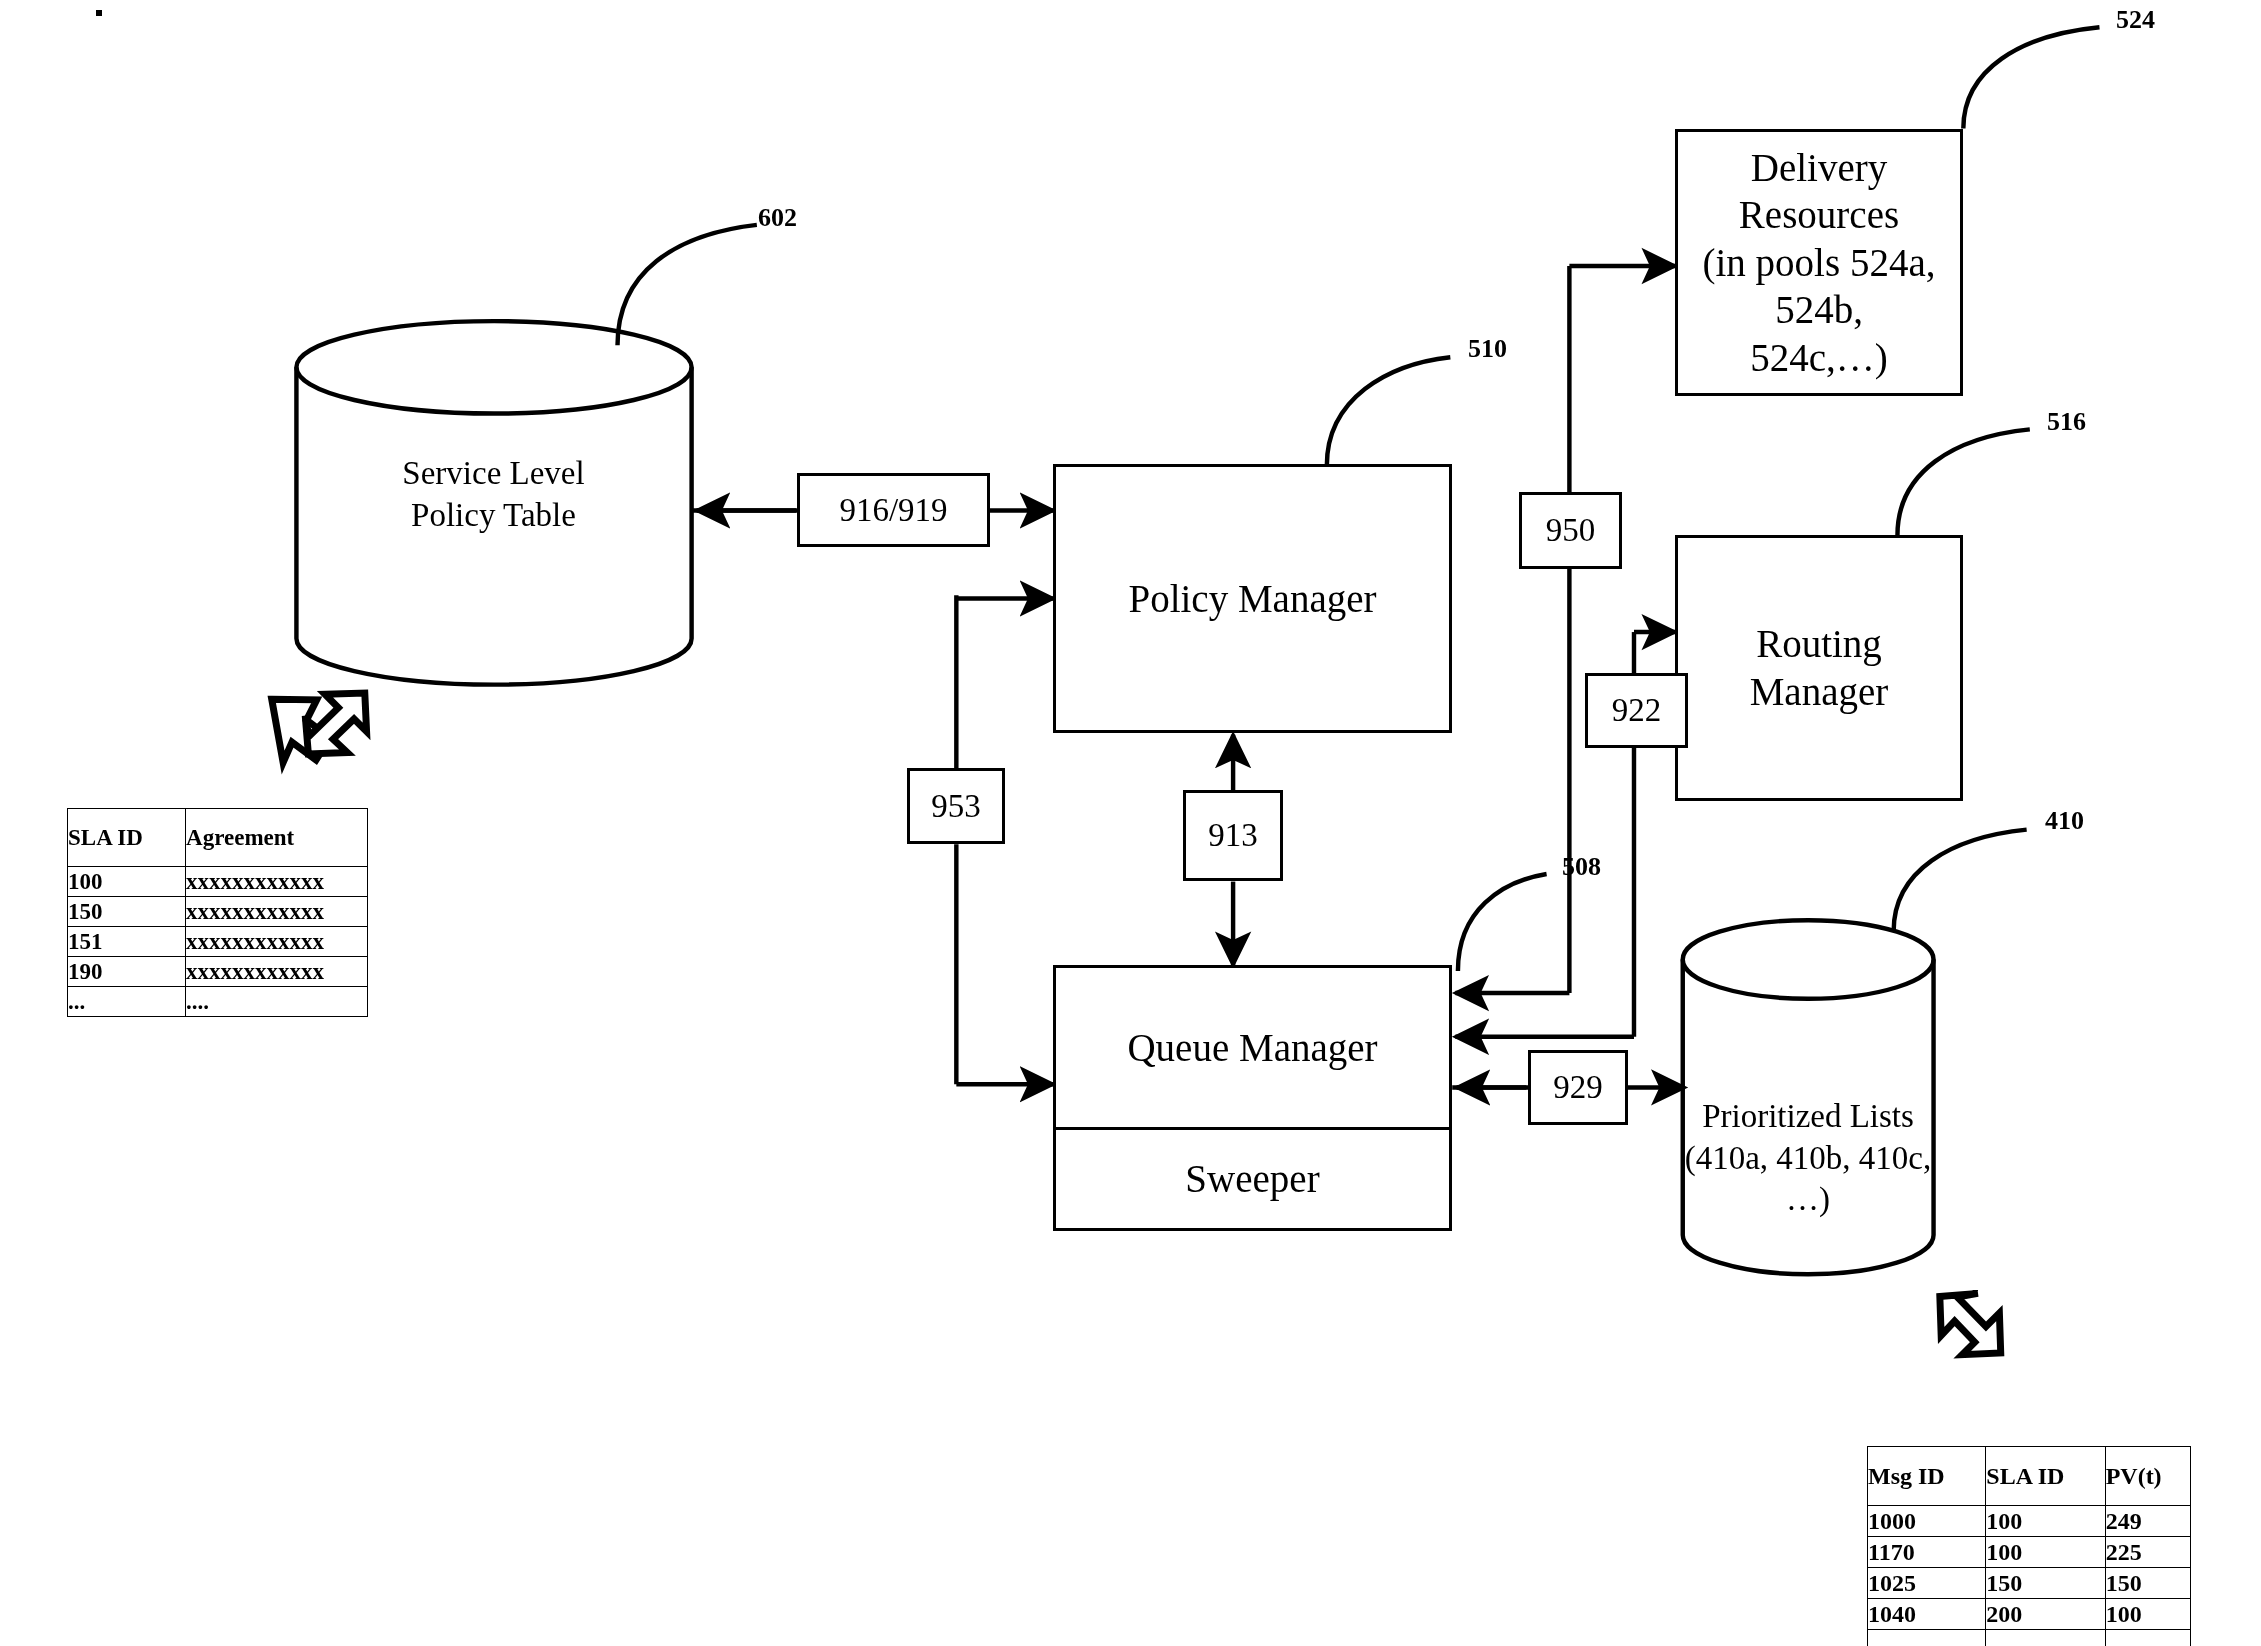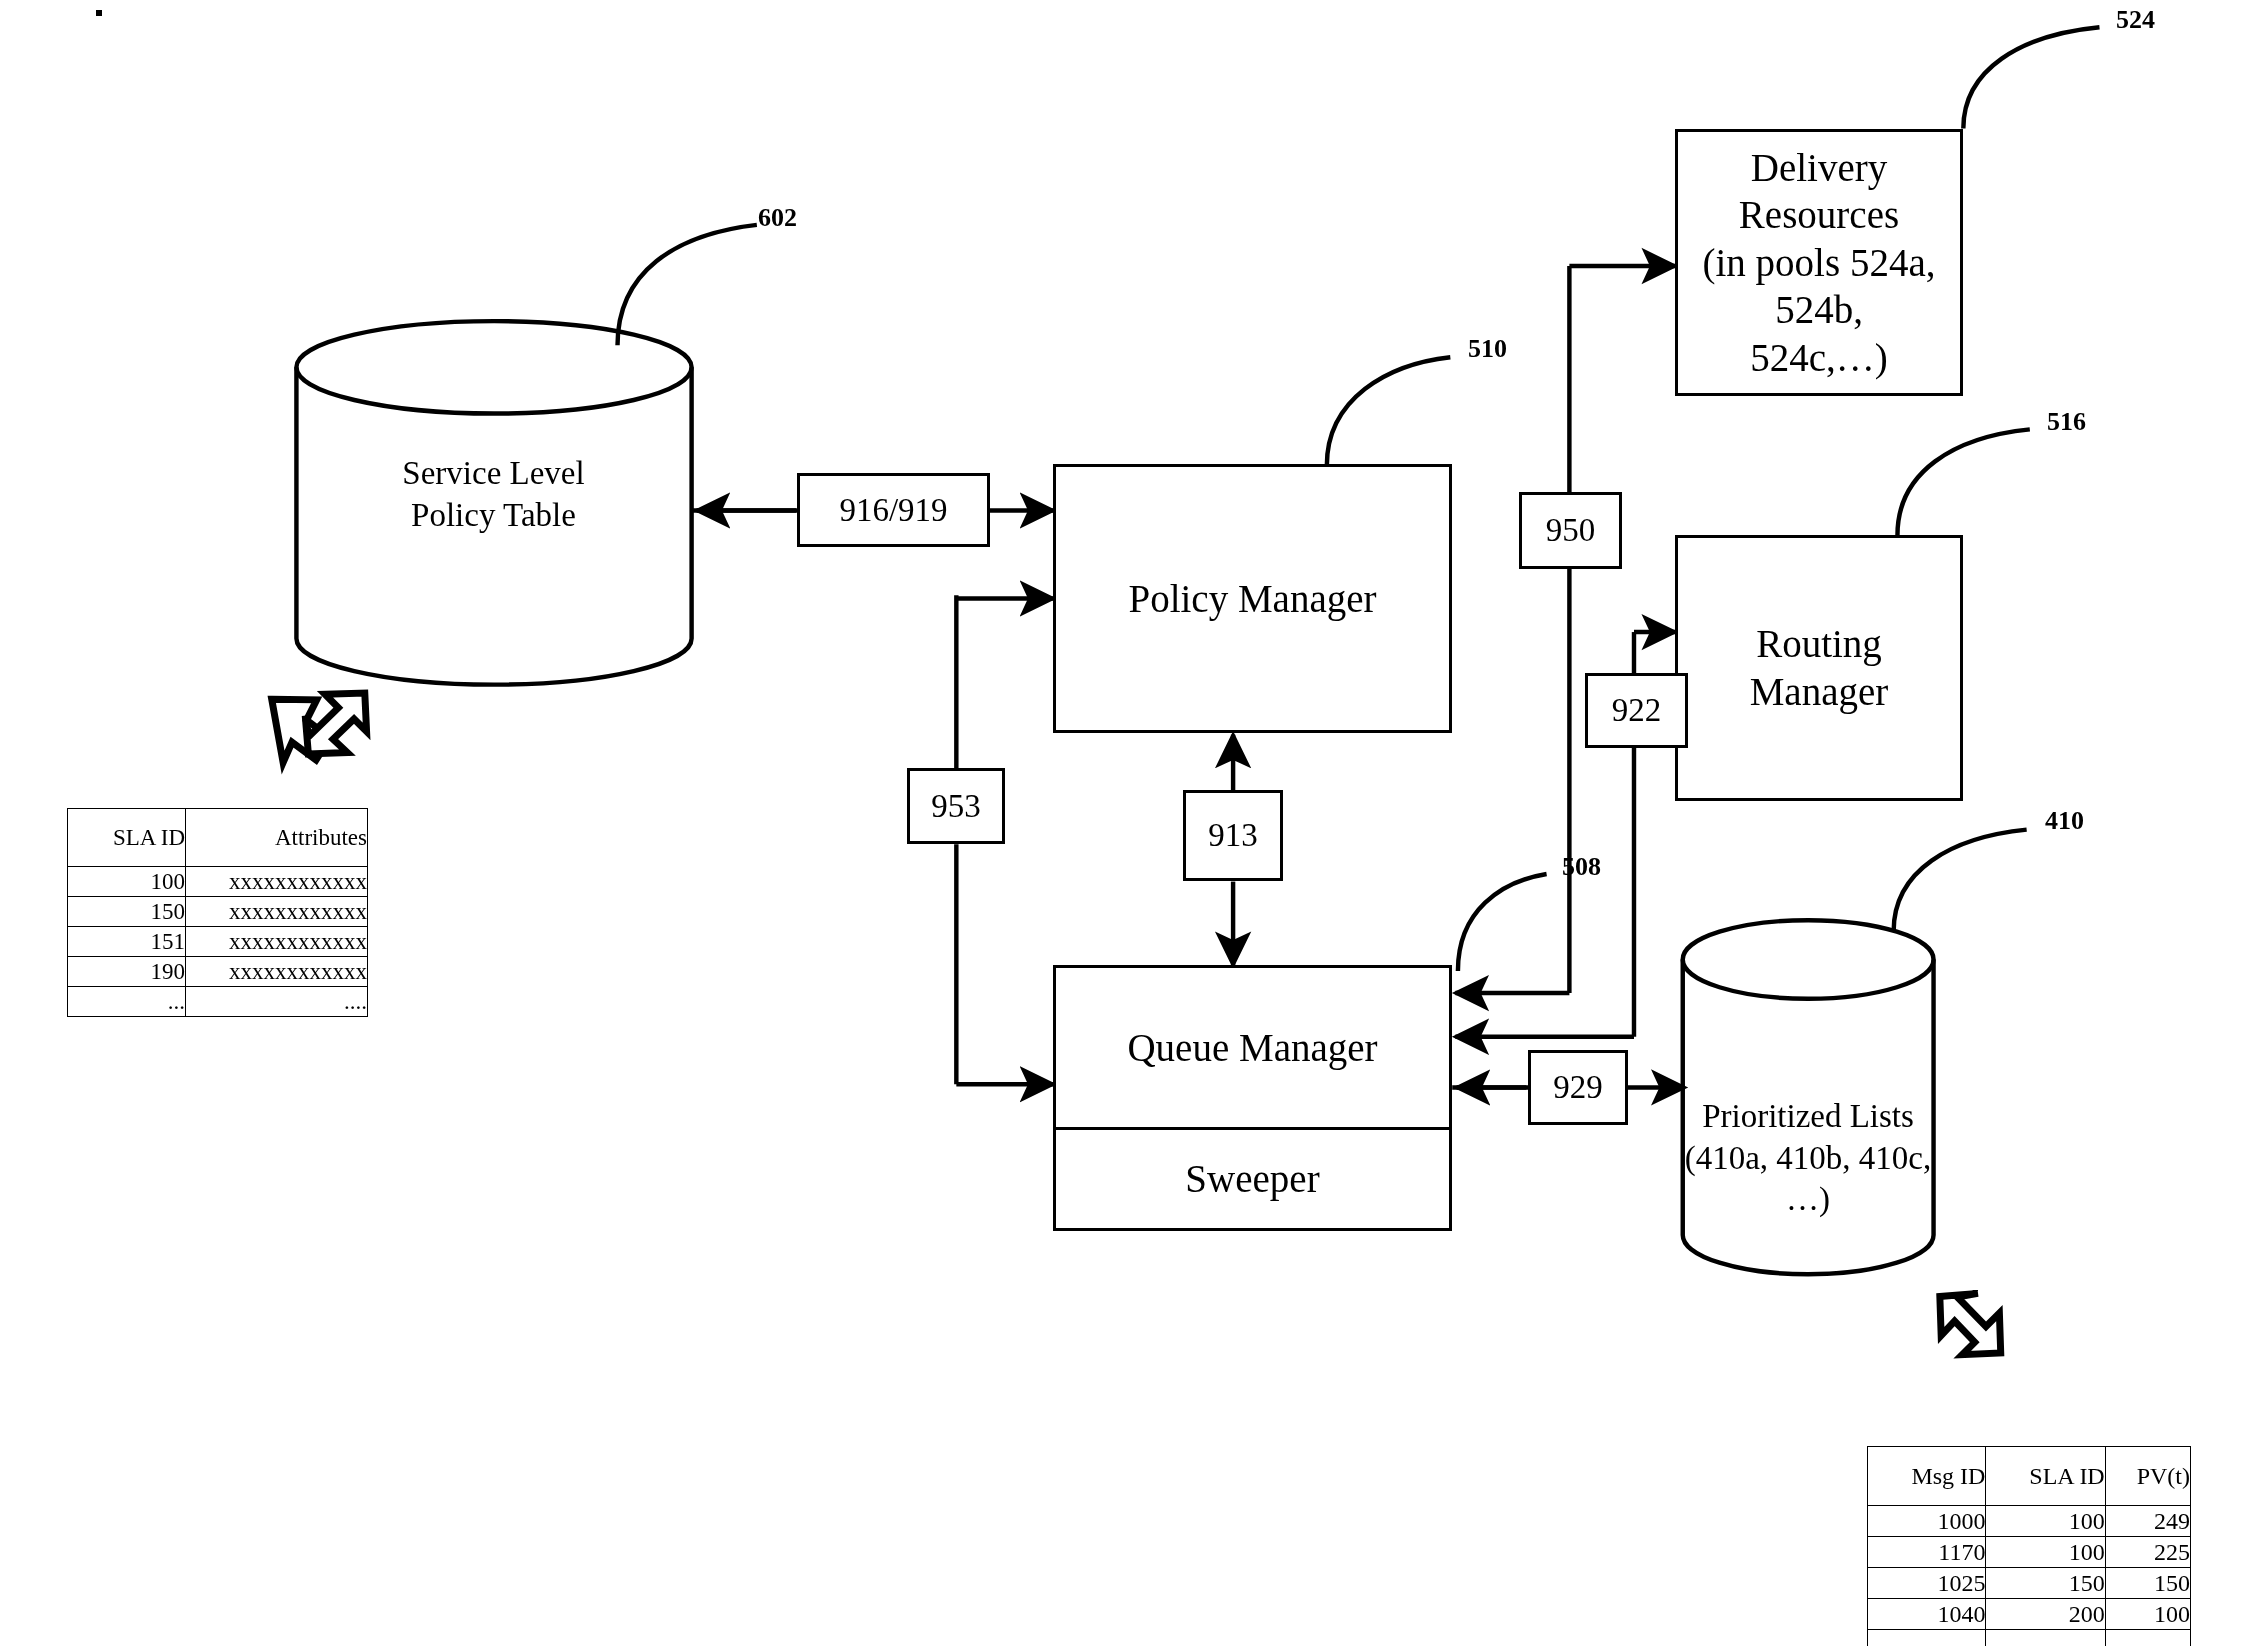--- a/index.html
+++ b/index.html
@@ -26,21 +26,21 @@
   .refnum{position:absolute;font-size:26px;white-space:nowrap;font-weight:bold;}
   .cyl-label{
     position:absolute;text-align:center;font-size:33px;line-height:1.26;
     pointer-events:none;
   }
   table.dt{
     position:absolute;border-collapse:collapse;background:#fff;
     font-family:"Liberation Serif","DejaVu Serif",serif;
   }
   table.dt td,table.dt th{
-    border:1.9px solid #000;text-align:right;font-weight:normal;
+    border:1.9px solid #000;text-align:left;font-weight:bold;
     padding:0;
   }
   table.dt.left-t{left:67px;top:808px;width:301px;}
   table.dt.left-t th{height:57px;font-size:23px;}
   table.dt.left-t td{height:29px;font-size:23px;}
   table.dt.left-t .c1{width:119px;}
   table.dt.left-t .c2{width:182px;}
   table.dt.right-t{left:1867px;top:1402px;width:324px;margin-top:44px;}
   table.dt.right-t th{height:58px;font-size:24px;}
   table.dt.right-t td{height:30px;font-size:24px;}
@@ -175,21 +175,21 @@
   <div class="refnum" style="left:1468px;top:334px;">510</div>
   <div class="refnum" style="left:2116px;top:5px;">524</div>
   <div class="refnum" style="left:2047px;top:407px;">516</div>
   <div class="refnum" style="left:1562px;top:852px;">508</div>
   <div class="refnum" style="left:2045px;top:806px;">410</div>
 
   <table class="dt left-t">
     <thead>
       <tr>
         <th class="c1">SLA ID</th>
-        <th class="c2">Attributes</th>
+        <th class="c2">Agreement</th>
       </tr>
     </thead>
     <tbody>
       <tr>
         <td class="c1">100</td>
         <td class="c2">xxxxxxxxxxxx</td>
       </tr>
       <tr>
         <td class="c1">150</td>
         <td class="c2">xxxxxxxxxxxx</td>

